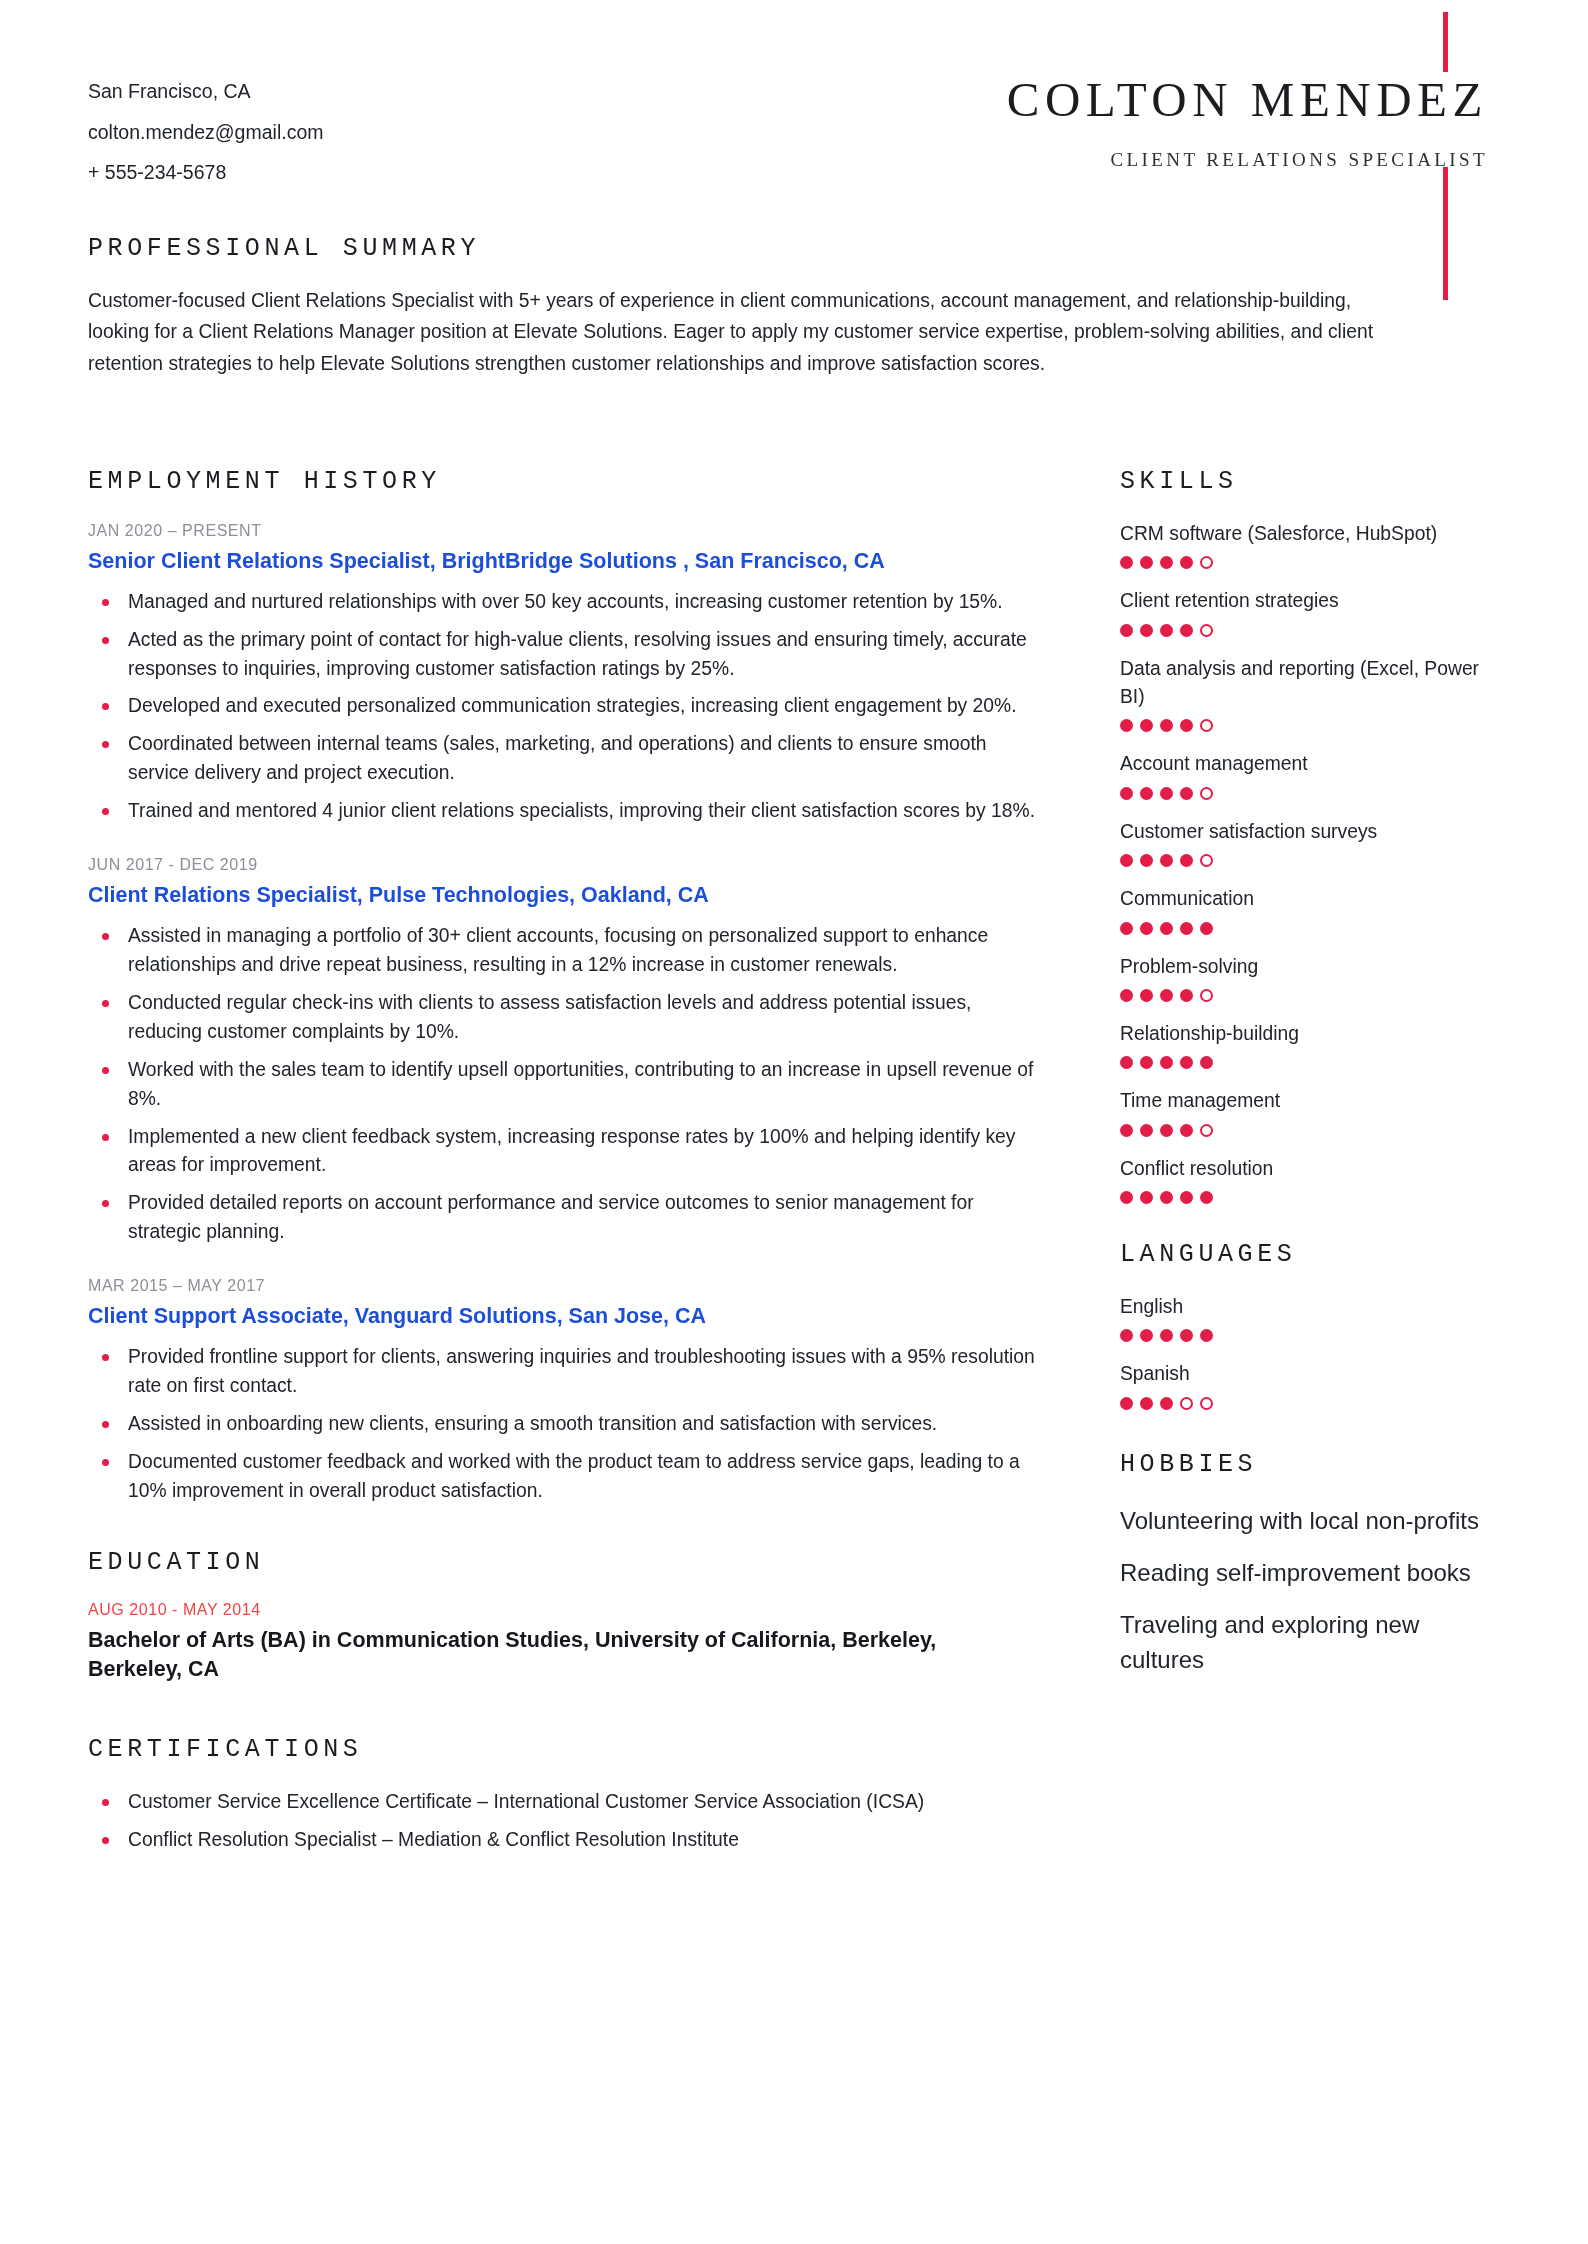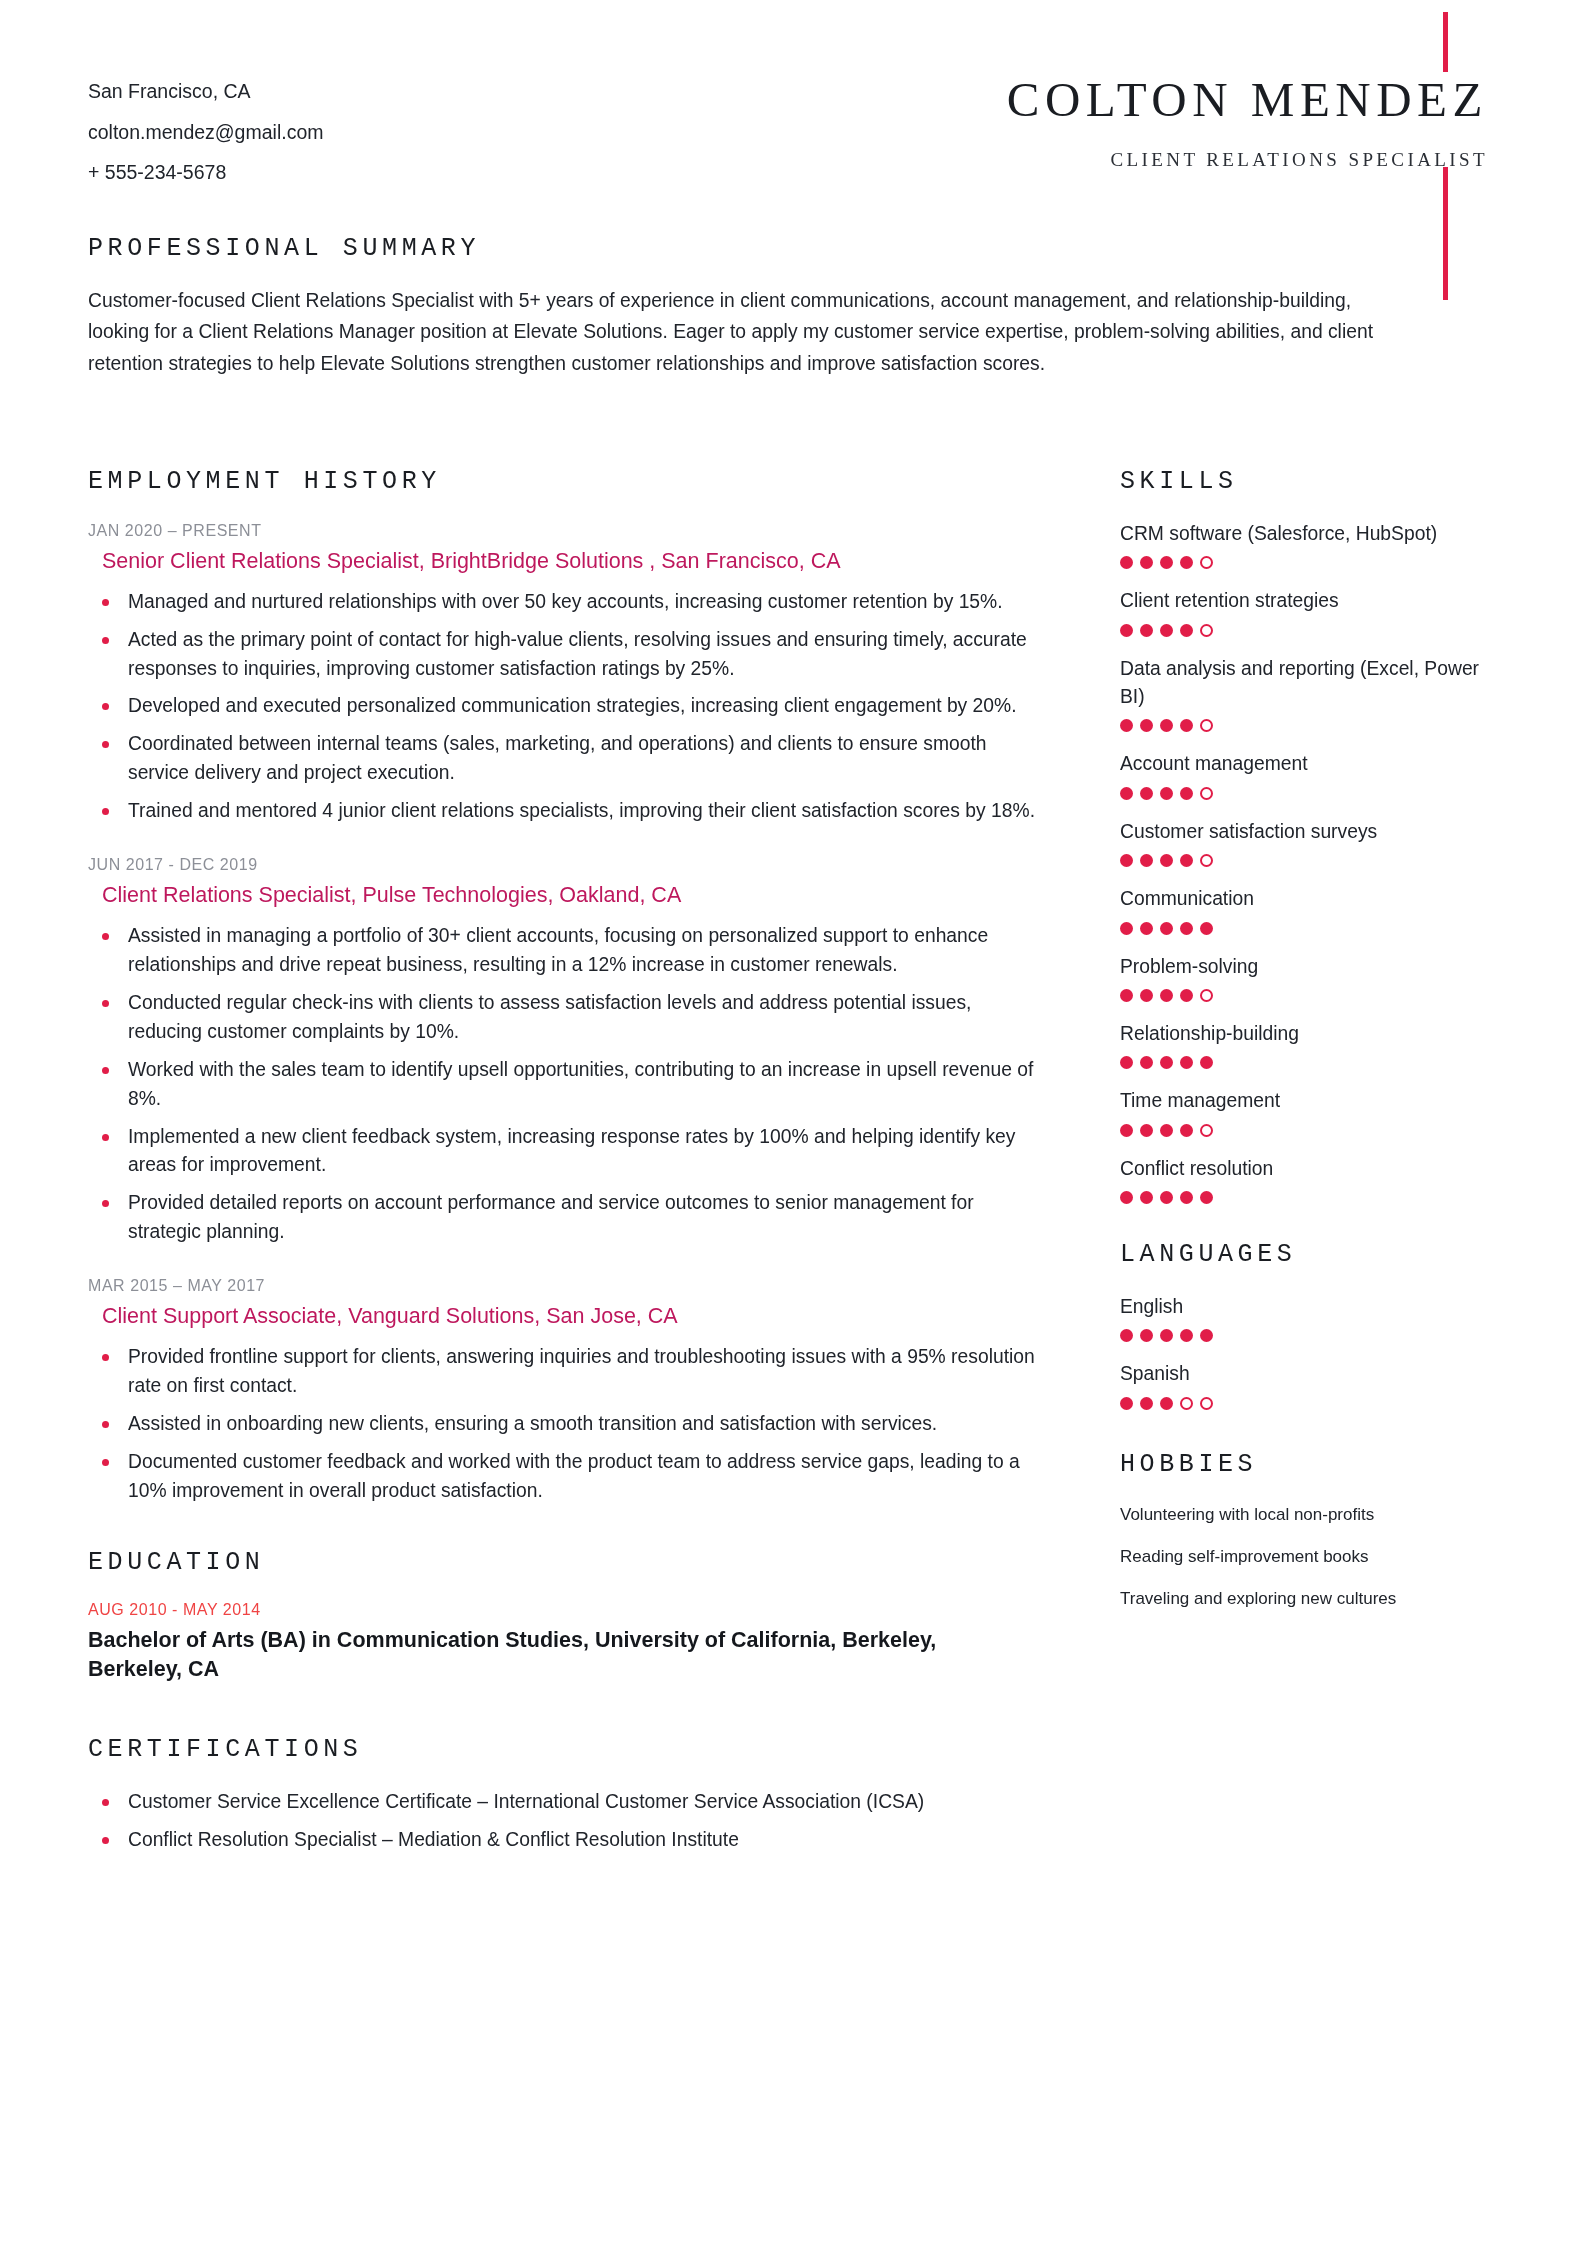--- a/index.html
+++ b/index.html
@@ -59,22 +59,22 @@
 
   
   .block { margin-bottom:0; }
   #employment-section .sec-head { margin-bottom:26px; }
   .job { margin-bottom:30px; }
   .job-date {
     font-size:16px; color:#8c8f97; letter-spacing:0.55px;
     text-transform:uppercase; margin-bottom:7px;
   }
   .job-title {
-    font-size:21.5px; font-weight:400; color:#be185d;
-    line-height:1.38; margin-bottom:11px;margin-left:14px;
+    font-size:21.5px; font-weight:700; color:#1d4ed8;
+    line-height:1.38; margin-bottom:11px;
   }
   ul.bullets { list-style:none; }
   ul.bullets li {
     position:relative; padding-left:40px; margin-bottom:9px;
     font-size:19.3px; line-height:1.5; color:#20242b;
   }
   ul.bullets li::before {
     content:""; position:absolute; left:14px; top:11px;
     width:7px; height:7px; border-radius:50%; background:#E11D48;
   }
@@ -104,21 +104,21 @@
     width:360px;
   }
   .dots { display:flex; gap:7px; align-items:center; }
   .dot { width:13px; height:13px; border-radius:50%; }
   .dot.filled { background:#E11D48; }
   .dot.empty  { background:transparent; border:2px solid #E11D48; }
 
   #languages-section { margin-top:36px; }
   #hobbies-section   { margin-top:40px; }
   .hobby-item {
-    font-size:17px; line-height:1.47; color:#20242b; margin-bottom:17px;
+    font-size:24px; line-height:1.47; color:#20242b; margin-bottom:17px;
     width:360px;
   }
 </style>
 </head>
 <body>
 
 <div class="page">
 
   <div class="accent-bar" id="accent-top"></div>
   <div class="accent-bar" id="accent-second"></div>

